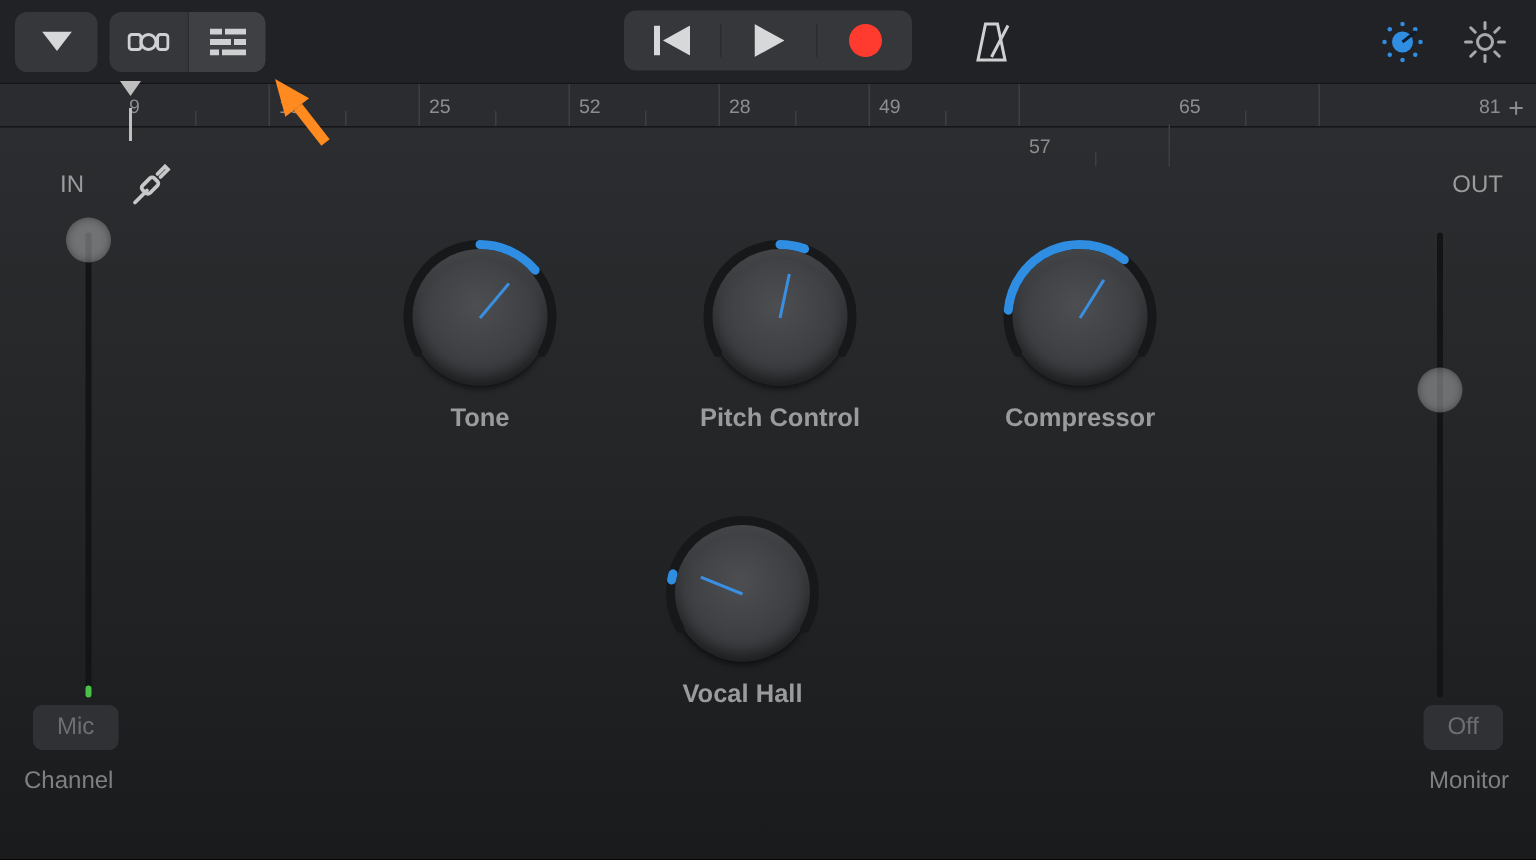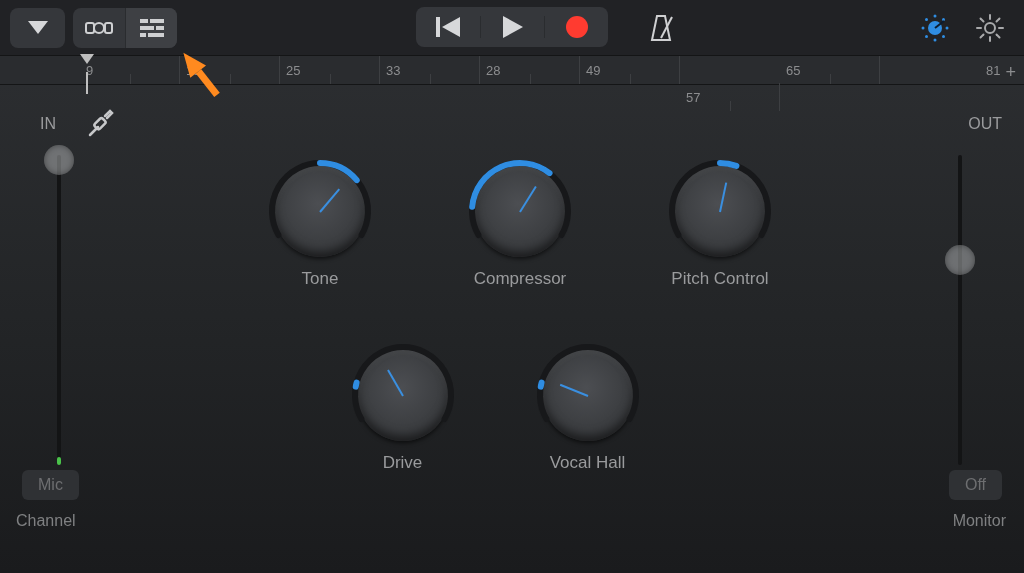--- a/index.html
+++ b/index.html
@@ -79,21 +79,21 @@
   .out-strip { position:absolute; right:10px; top:15px; width:120px; height:430px; text-align:right; }
   .out-label { color:#9a9b9d; font-size:16px; position:absolute; top:15px; right:12px; }
   .out-track { position:absolute; right:52px; top:55px; width:4px; height:310px; background:#131415; border-radius:2px; }
   .out-thumb { position:absolute; right:39px; top:145px; width:30px; height:30px; border-radius:50%;
     background:rgba(200,201,204,0.45); box-shadow:inset 0 0 6px rgba(0,0,0,0.4); cursor:grab; }
   .out-chip { position:absolute; right:12px; bottom:30px; padding:6px 16px; border-radius:6px;
     background:#2f3134; color:#6d6e70; font-size:16px; cursor:pointer;margin-top:21px; }
   .out-caption { position:absolute; bottom:0; right:8px; color:#7f8082; font-size:16px; }
 
   
-  .knob-area { position:absolute; left:260px; top:80px; width:540px; }
+  .knob-area { position:absolute; left:260px; top:80px; width:540px;font-weight:bold; }
   .knob-row  { display:flex; gap:80px; margin-bottom:60px; justify-content:flex-start; }
   .knob-row.second { justify-content:center; gap:80px; padding-left:90px; width:380px; }
   .knob-wrap { width:120px; display:flex; flex-direction:column; align-items:center; }
   .knob {
     width:92px; height:92px; border-radius:50%;
     background: radial-gradient(circle at 48% 42%, #4c4e52 0%, #3c3e41 55%, #2e2f32 100%);
     box-shadow: inset 0 3px 6px rgba(255,255,255,0.07), inset 0 -5px 10px rgba(0,0,0,0.5), 0 2px 4px rgba(0,0,0,0.6);
     position:relative; cursor:grab;
   }
   .knob svg.ring { position:absolute; left:-6px; top:-6px; width:104px; height:104px; pointer-events:none; }
@@ -208,21 +208,21 @@
         </div>
         <div class="ruler-mark" style="position: absolute; left: 180px; width: 100px; height: 100%;">
           <span class="num">15</span>
           <span class="sub"></span>
         </div>
         <div class="ruler-mark" style="position: absolute; left: 280px; width: 100px; height: 100%;">
           <span class="num">25</span>
           <span class="sub"></span>
         </div>
         <div class="ruler-mark" style="position: absolute; left: 380px; width: 100px; height: 100%;">
-          <span class="num">33</span>
+          <span class="num">52</span>
           <span class="sub"></span>
         </div>
         <div class="ruler-mark" style="position: absolute; left: 480px; width: 100px; height: 100%;">
           <span class="num">28</span>
           <span class="sub"></span>
         </div>
         <div class="ruler-mark" style="position: absolute; left: 580px; width: 100px; height: 100%;">
           <span class="num">49</span>
           <span class="sub"></span>
         </div>
@@ -275,48 +275,38 @@
                 <path d="M 52 4 A 48 48 0 0 1 88.77013326971095 21.146194735046116" stroke="#2f8de2" stroke-width="6" fill="none" stroke-linecap="round"></path>
               </svg>
               <div class="needle" style="transform: rotate(-50deg);"></div>
             </div>
             <div class="knob-label">Tone</div>
           </div>
           <div class="knob-wrap">
             <div class="knob">
               <svg class="ring" viewBox="0 0 104 104">
                 <path d="M 10.430780618346944 76 A 48 48 0 1 1 93.56921938165306 76" stroke="#17181a" stroke-width="6" fill="none" stroke-linecap="round"></path>
+                <path d="M 52 4 A 48 48 0 0 1 68.4169668796321 6.894754202276403" stroke="#2f8de2" stroke-width="6" fill="none" stroke-linecap="round"></path>
+              </svg>
+              <div class="needle" style="transform: rotate(-78deg);"></div>
+            </div>
+            <div class="knob-label">Pitch Control</div>
+          </div>
+          <div class="knob-wrap">
+            <div class="knob">
+              <svg class="ring" viewBox="0 0 104 104">
+                <path d="M 10.430780618346944 76 A 48 48 0 1 1 93.56921938165306 76" stroke="#17181a" stroke-width="6" fill="none" stroke-linecap="round"></path>
                 <path d="M 4.18265449159621 47.81652434811239 A 48 48 0 0 1 81.5517508156316 14.17548382687734" stroke="#2f8de2" stroke-width="6" fill="none" stroke-linecap="round"></path>
               </svg>
               <div class="needle" style="transform: rotate(-58deg);"></div>
             </div>
             <div class="knob-label">Compressor</div>
           </div>
-          <div class="knob-wrap">
-            <div class="knob">
-              <svg class="ring" viewBox="0 0 104 104">
-                <path d="M 10.430780618346944 76 A 48 48 0 1 1 93.56921938165306 76" stroke="#17181a" stroke-width="6" fill="none" stroke-linecap="round"></path>
-                <path d="M 52 4 A 48 48 0 0 1 68.4169668796321 6.894754202276403" stroke="#2f8de2" stroke-width="6" fill="none" stroke-linecap="round"></path>
-              </svg>
-              <div class="needle" style="transform: rotate(-78deg);"></div>
-            </div>
-            <div class="knob-label">Pitch Control</div>
-          </div>
         </div>
       <div class="knob-row second" id="knob-row-2">
-          <div class="knob-wrap">
-            <div class="knob">
-              <svg class="ring" viewBox="0 0 104 104">
-                <path d="M 10.430780618346944 76 A 48 48 0 1 1 93.56921938165306 76" stroke="#17181a" stroke-width="6" fill="none" stroke-linecap="round"></path>
-                <path d="M 4.729227855414017 43.66488747198735 A 48 48 0 0 1 5.635560338124726 39.57668583507899" stroke="#2f8de2" stroke-width="6" fill="none" stroke-linecap="round"></path>
-              </svg>
-              <div class="needle" style="transform: rotate(-120deg);"></div>
-            </div>
-            <div class="knob-label">Drive</div>
-          </div>
           <div class="knob-wrap">
             <div class="knob">
               <svg class="ring" viewBox="0 0 104 104">
                 <path d="M 10.430780618346944 76 A 48 48 0 1 1 93.56921938165306 76" stroke="#17181a" stroke-width="6" fill="none" stroke-linecap="round"></path>
                 <path d="M 4.729227855414017 43.66488747198735 A 48 48 0 0 1 5.635560338124726 39.57668583507899" stroke="#2f8de2" stroke-width="6" fill="none" stroke-linecap="round"></path>
               </svg>
               <div class="needle" style="transform: rotate(-158deg);"></div>
             </div>
             <div class="knob-label">Vocal Hall</div>
           </div>

